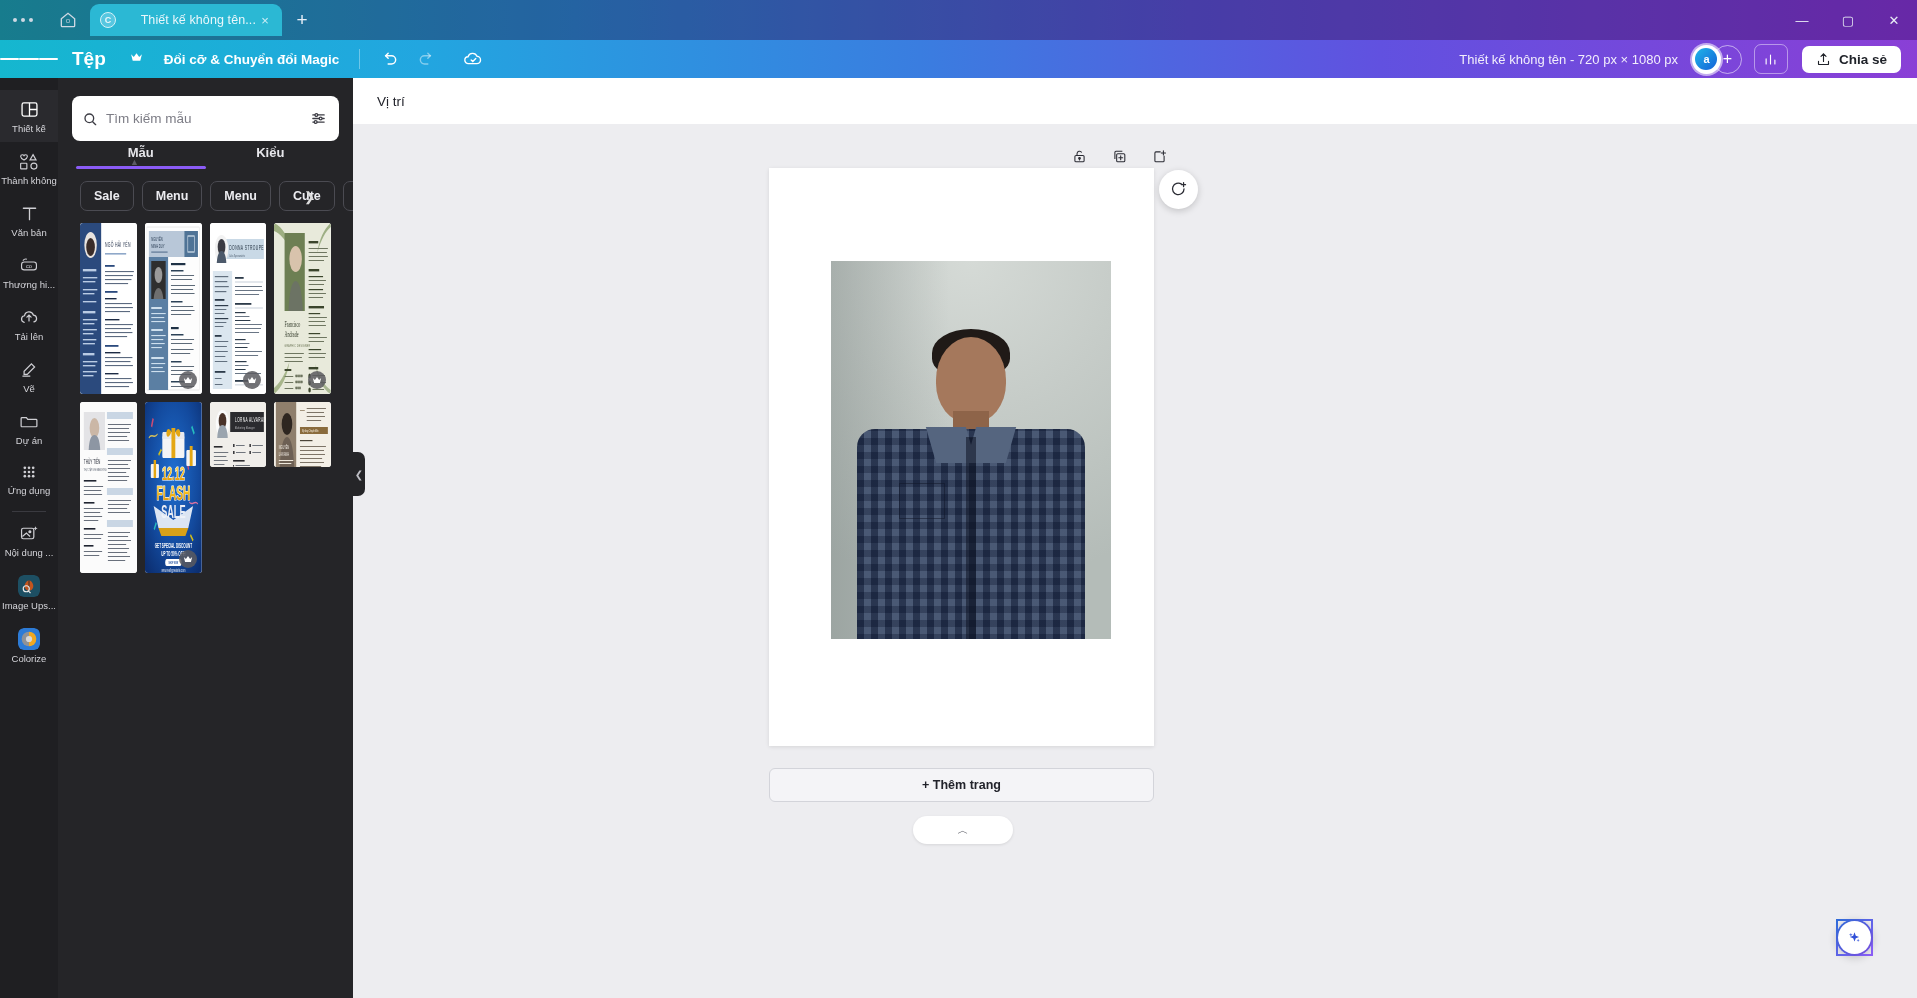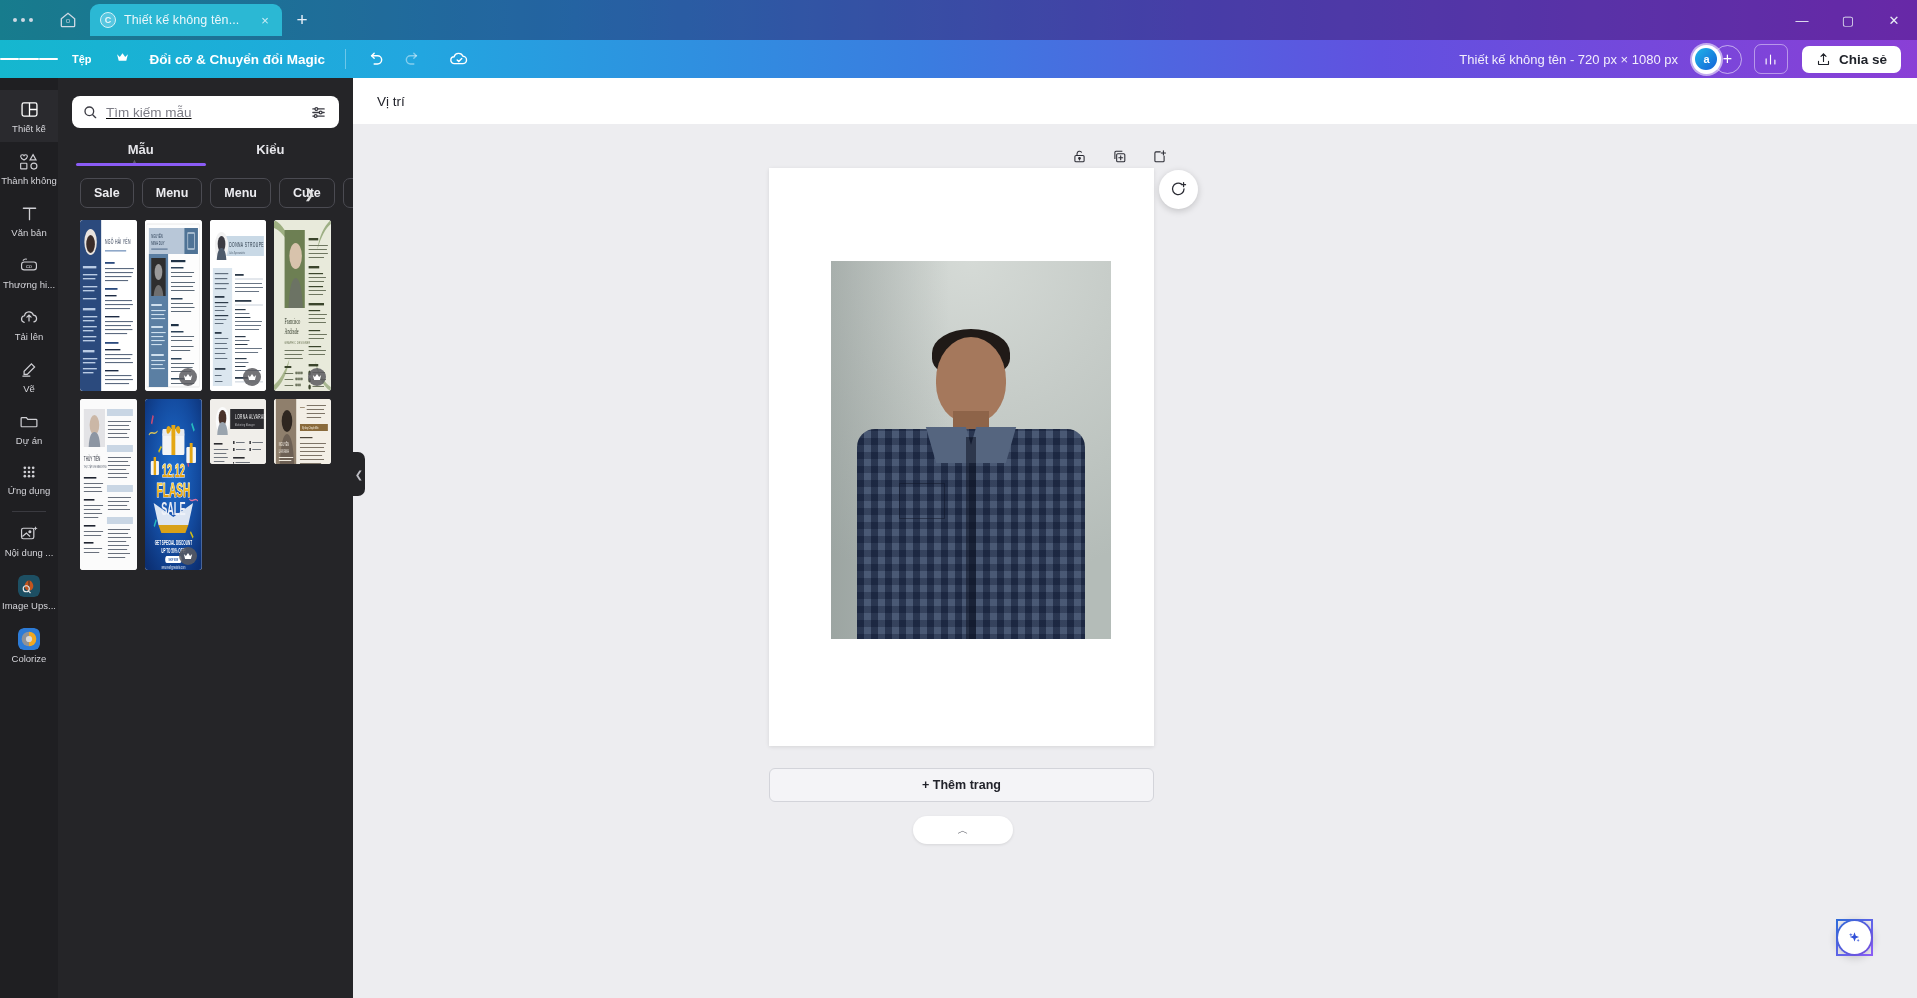--- a/index.html
+++ b/index.html
@@ -34,35 +34,35 @@
     padding: 0 8px 0 10px;
     color: #eaf7fb;
     font-size: 12.5px;
   }
   .tab-fav {
     width: 16px; height: 16px; border-radius: 50%;
     background: #57c7e0; border: 1.6px solid #d6f2f8;
     color:#eaf8fc; font-size: 9px; display:flex; align-items:center; justify-content:center;
     flex:0 0 auto; margin-right: 8px; font-weight:bold;
   }
-  .tab-title { flex:1; white-space: nowrap; overflow: hidden; text-overflow: ellipsis; letter-spacing:.1px;}
+  .tab-title { flex:1; white-space: nowrap; overflow: hidden; text-overflow: ellipsis; letter-spacing:.1px;text-align:right;}
   .tab-close { width: 18px; height:18px; display:flex;align-items:center;justify-content:center; opacity:.85; font-size:13px;}
   .newtab { position:relative; z-index:2; width: 40px; height:32px; display:flex;align-items:center;justify-content:center; color:#e6eef7; font-size:19px;}
   .win-ctrls { position:absolute; right:0; top:0; height:40px; display:flex; align-items:center; z-index:3;}
   .win-btn { width: 46px; height: 40px; display:flex; align-items:center; justify-content:center; color:#e9eef5; font-size:13px;}
 
   
   .apptoolbar {
     position: absolute; top: 40px; left: 0; width: 1917px; height: 38px;
     background: linear-gradient(90deg, #15b7cf 0%, #22a6e0 22%, #3a7de0 48%, #6151e0 72%, #8a3fd6 100%);
     display: flex; align-items: center; color: #fff;
   }
   .tb-hamb { width:58px; display:flex;align-items:center;justify-content:center;}
   .tb-hamb .bar{display:block;width:20px;height:2px;background:#fff;margin:3px 0;border-radius:2px;}
-  .tb-item { font-size: 11px; font-weight: 700; padding: 0 14px; white-space:nowrap;}
+  .tb-item { font-size: 19px; font-weight: 700; padding: 0 14px; white-space:nowrap;}
   .tb-magic { display:flex; align-items:flex-start; gap:21px; font-size:13.5px; font-weight:700; padding: 0 10px;}
   .tb-sep { width:1px; height:20px; background: rgba(255,255,255,.35); margin: 0 10px;}
   .tb-icon { width: 38px; height: 30px; display:flex;align-items:center;justify-content:center;}
   .tb-spacer { flex: 1; }
   .tb-docname { font-size: 13px; font-weight:400; color:#f2eefc; padding-right: 14px; white-space:nowrap;}
   .avatar-grp { display:flex; align-items:center; }
   .avatar {
     width: 29px; height:29px; border-radius:50%; background:#fff;
     display:flex;align-items:center;justify-content:center; position:relative; z-index:2;
     box-shadow: 0 0 0 2px rgba(255,255,255,.55);
@@ -94,30 +94,30 @@
   .rail-item .lbl { width:56px; overflow:hidden; text-overflow:ellipsis; white-space:nowrap; }
   .rail-div { width:34px; height:1px; background:#3a3a40; margin:7px 0 2px;}
   .rail-app-icon { width:22px;height:22px;border-radius:6px; display:block;}
 
   
   .panel {
     position:absolute; top:78px; left:58px; width:295px; height:920px;
     background:#252528; overflow:hidden;
   }
   .searchbar {
-    margin: 18px 14px 0; height: 32px; background:#fff; border-radius:8px;
-    display:flex; align-items:center; padding: 0 10px; gap:8px;text-decoration:underline;
+    margin: 18px 14px 0; height: 45px; background:#fff; border-radius:8px;
+    display:flex; align-items:center; padding: 0 10px; gap:8px;
   }
   .searchbar input {
     border:0; outline:0; flex:1; font-size:13.5px; color:#222;
     font-family:"Liberation Sans", sans-serif; background:transparent;
   }
   .searchbar input::placeholder { color:#7c7c85; }
   .filter-btn { width:22px;height:22px;display:flex;align-items:center;justify-content:center;}
-  .tabs-row { display:flex; margin: 14px 18px 0; }
+  .tabs-row { display:flex; margin: 4px 18px 0; }
   .ptab { flex:1; text-align:center; font-size:13px; font-weight:700; color:#e6e6ea; padding-bottom:9px; position:relative;}
   .ptab.active::after{content:"";position:absolute;left:0;right:0;bottom:0;height:3px;background:#8b5cf6;border-radius:2px;}
   .chips { display:flex; gap:8px; margin: 12px 0 0 22px; overflow:hidden; position:relative;}
   .chip {
     border:1px solid #4b4b52; border-radius:7px; color:#ececf0;
     font-size:12.5px; font-weight:700; padding: 7px 13px; white-space:nowrap;
   }
   .chip-arrow { position:absolute; right:38px; top:8px; color:#ddd; font-size:13px;}
   .grid { display:grid; grid-template-columns: 1fr 1fr 1fr 1fr; gap: 8px; padding: 12px 22px 0 22px;}
   .thumb { position:relative; border-radius:3px; overflow:hidden; height:171px; background:#fff;}

